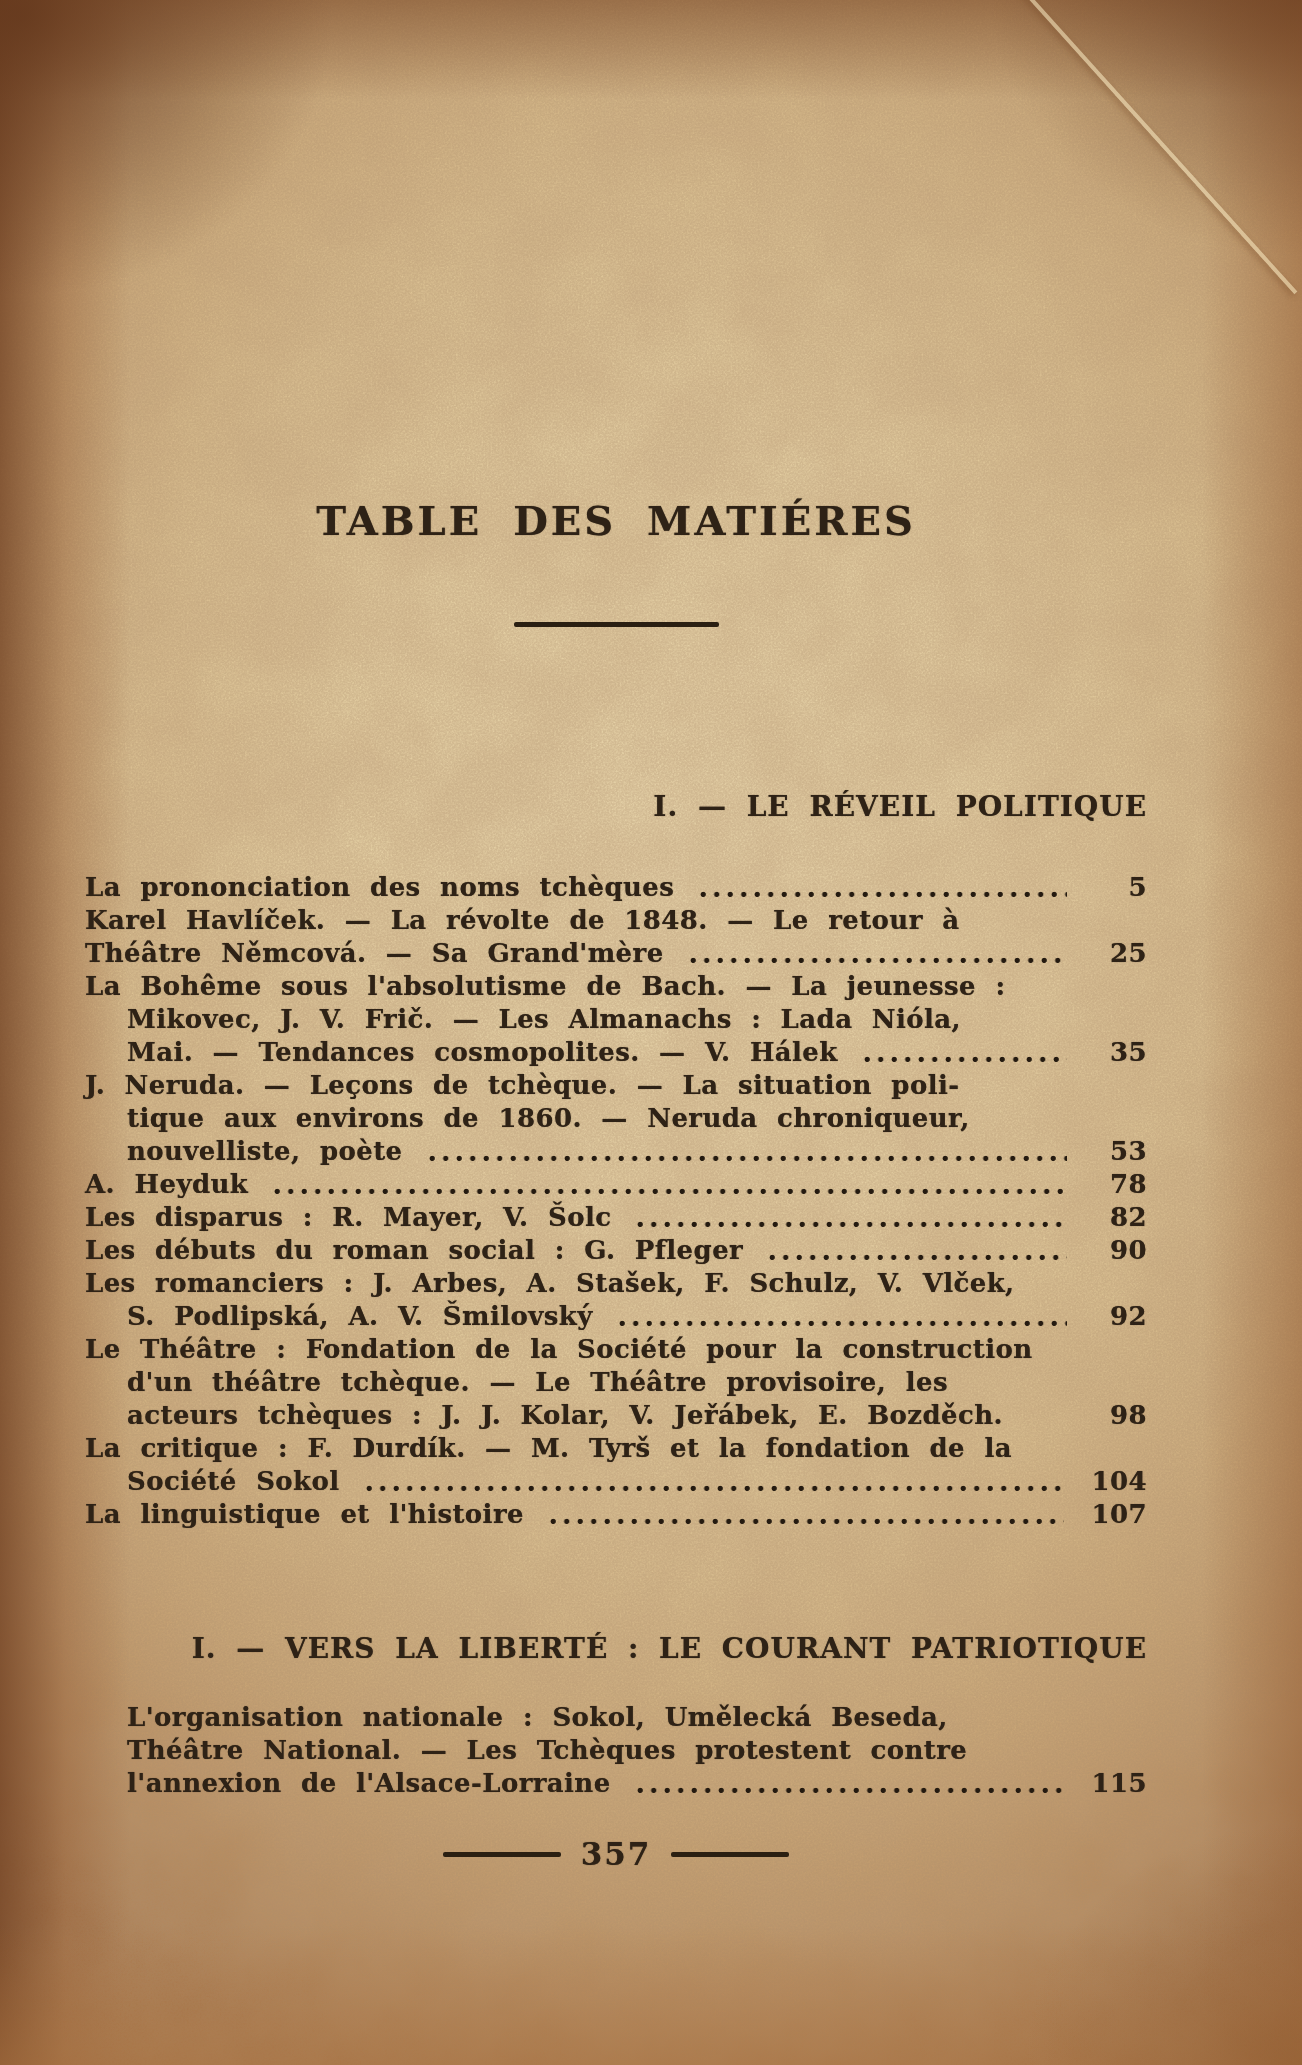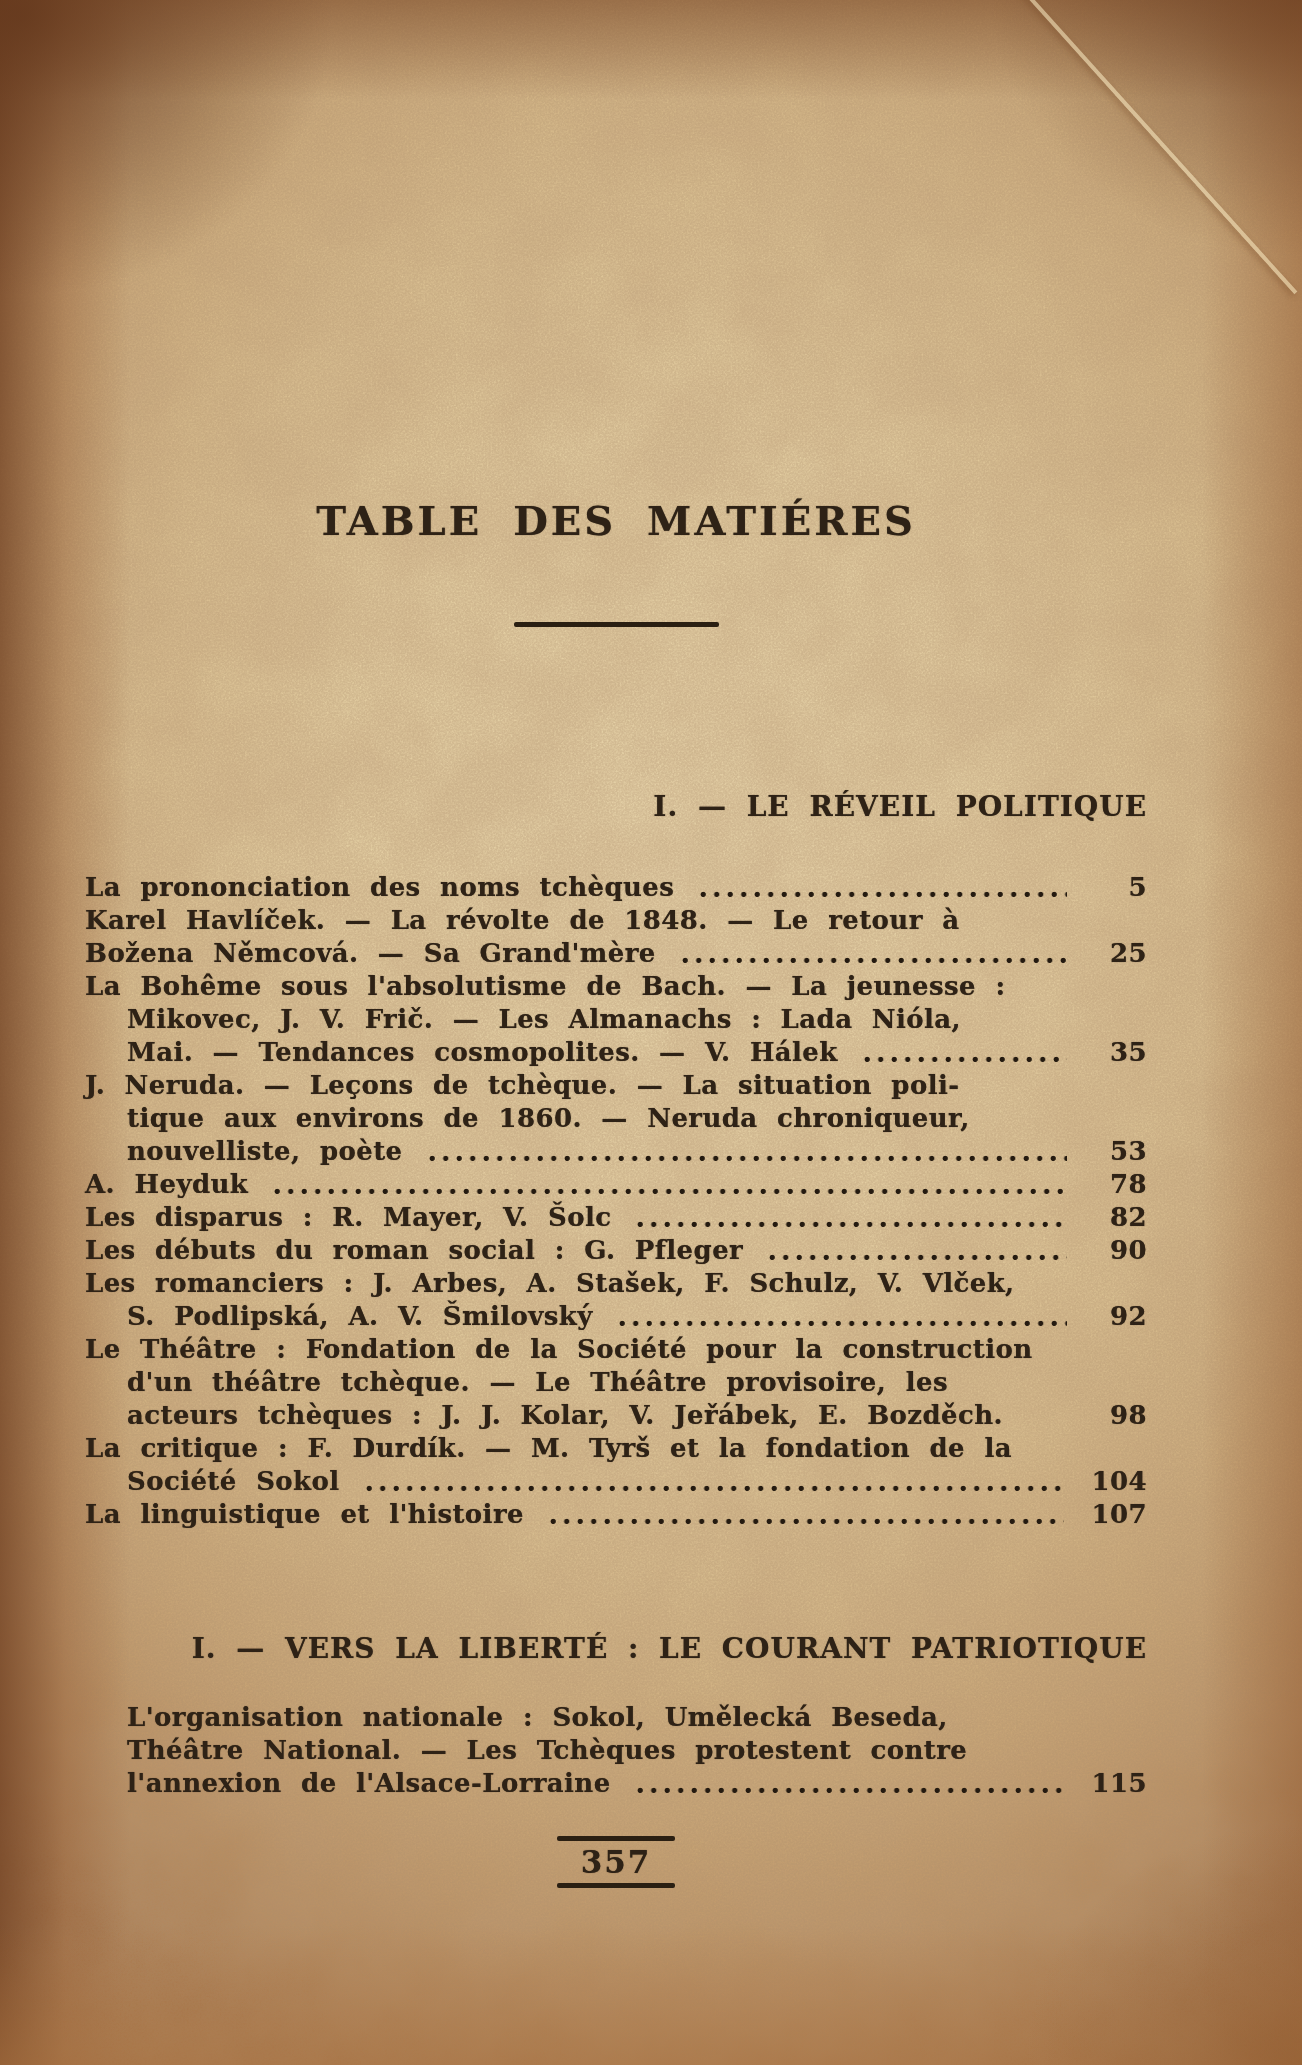--- a/index.html
+++ b/index.html
@@ -72,21 +72,21 @@
   .leader {
     flex: 1 1 auto; height: 7px; align-self: flex-end; margin: 0 12px 6px 10px;
     background-image: radial-gradient(circle at 3.2px 3.4px, #241a10 2.2px, rgba(0,0,0,0) 3px);
     background-size: 13.5px 7px; background-repeat: repeat-x;
   }
   .leader.no-dots { background: none; }
   .pagenum { flex: 0 0 auto; min-width: 52px; text-align: right; }
 
   .page-footer {
     display: flex; align-items: center; justify-content: center;
-    margin-top: 36px; gap: 3px; flex-direction: column;
+    margin-top: 36px; gap: 20px;
   }
   .footer-dash { width: 118px; height: 5px; background: #2a1f12; border-radius: 2px; }
   .footer-number { font-size: 31px; font-weight: bold; letter-spacing: 2px;
     text-shadow: 0 0 1px rgba(46,34,22,0.7); }
 </style>
 </head>
 <body>
 
 <div class="page">
 
@@ -125,21 +125,21 @@
                 <span class="line-text">La prononciation des noms tchèques</span>
                 <span class="leader"></span>
                 <span class="pagenum">5</span>
               </div>
             </div>
             <div class="entry">
               <div class="line"><span class="line-text">Karel Havlíček. — La révolte de 1848. — Le retour à</span></div>
             </div>
             <div class="entry">
               <div class="line last">
-                <span class="line-text">Božena Němcová. — Sa Grand'mère</span>
+                <span class="line-text">Théâtre Němcová. — Sa Grand'mère</span>
                 <span class="leader"></span>
                 <span class="pagenum">25</span>
               </div>
             </div>
             <div class="entry">
               <div class="line"><span class="line-text">La Bohême sous l'absolutisme de Bach. — La jeunesse :</span></div>
               <div class="line cont"><span class="line-text">Mikovec, J. V. Frič. — Les Almanachs : Lada Nióla,</span></div>
               <div class="line cont last">
                 <span class="line-text">Mai. — Tendances cosmopolites. — V. Hálek</span>
                 <span class="leader"></span>

